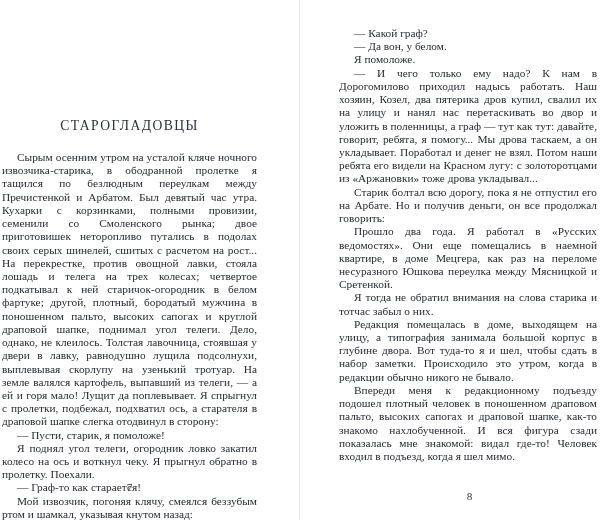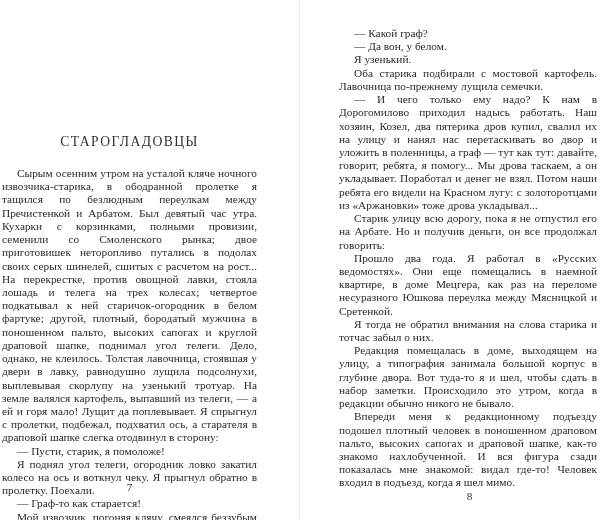--- a/index.html
+++ b/index.html
@@ -33,21 +33,21 @@
   }
 
   .page {
     position: relative;
     height: 520px;
     box-sizing: border-box;
   }
 
   .page-left {
     width: 299px;
-    padding: 16px 42px 0 2px;
+    padding: 0 42px 0 2px;
   }
 
   .page-right {
     width: 301px;
     padding: 0 3px 0 40px;
     margin-top: 9px;
   }
 
   .chapter-title {
     text-align: center;
@@ -112,24 +112,23 @@
 
     <div class="folio folio-left">7</div>
   </div>
 
   <div class="page page-right">
     <div class="right-top-spacer"></div>
 
     <div class="body-block">
       <p>— Какой граф?</p>
       <p>— Да вон, у белом.</p>
-      <p>Я узенький.</p>
-      <p>Оба старика подбирали с мостовой картофель. Лавочница по-прежнему лущила семечки.</p>
+      <p>Я помоложе.</p>
       <p>— И чего только ему надо? К нам в Дорогомилово приходил надысь работать. Наш хозяин, Козел, два пятерика дров купил, свалил их на улицу и нанял нас перетаскивать во двор и уложить в поленницы, а граф — тут как тут: давайте, говорит, ребята, я помогу... Мы дрова таскаем, а он укладывает. Поработал и денег не взял. Потом наши ребята его видели на Красном лугу: с золоторотцами из «Аржановки» тоже дрова укладывал...</p>
-      <p>Старик улицу всю дорогу, пока я не отпустил его на Арбате. Но и получив деньги, он все продолжал говорить:</p>
+      <p>Старик болтал всю дорогу, пока я не отпустил его на Арбате. Но и получив деньги, он все продолжал говорить:</p>
       <p>Прошло два года. Я работал в «Русских ведомостях». Они еще помещались в наемной квартире, в доме Мецгера, как раз на переломе несуразного Юшкова переулка между Мясницкой и Сретенкой.</p>
       <p>Я тогда не обратил внимания на слова старика и тотчас забыл о них.</p>
       <p>Редакция помещалась в доме, выходящем на улицу, а типография занимала большой корпус в глубине двора. Вот туда-то я и шел, чтобы сдать в набор заметки. Происходило это утром, когда в редакции обычно никого не бывало.</p>
       <p>Впереди меня к редакционному подъезду подошел плотный человек в поношенном драповом пальто, высоких сапогах и драповой шапке, как-то знакомо нахлобученной. И вся фигура сзади показалась мне знакомой: видал где-то! Человек входил в подъезд, когда я шел мимо.</p>
     </div>
 
     <div class="folio folio-right">8</div>
   </div>
 
 </div>

